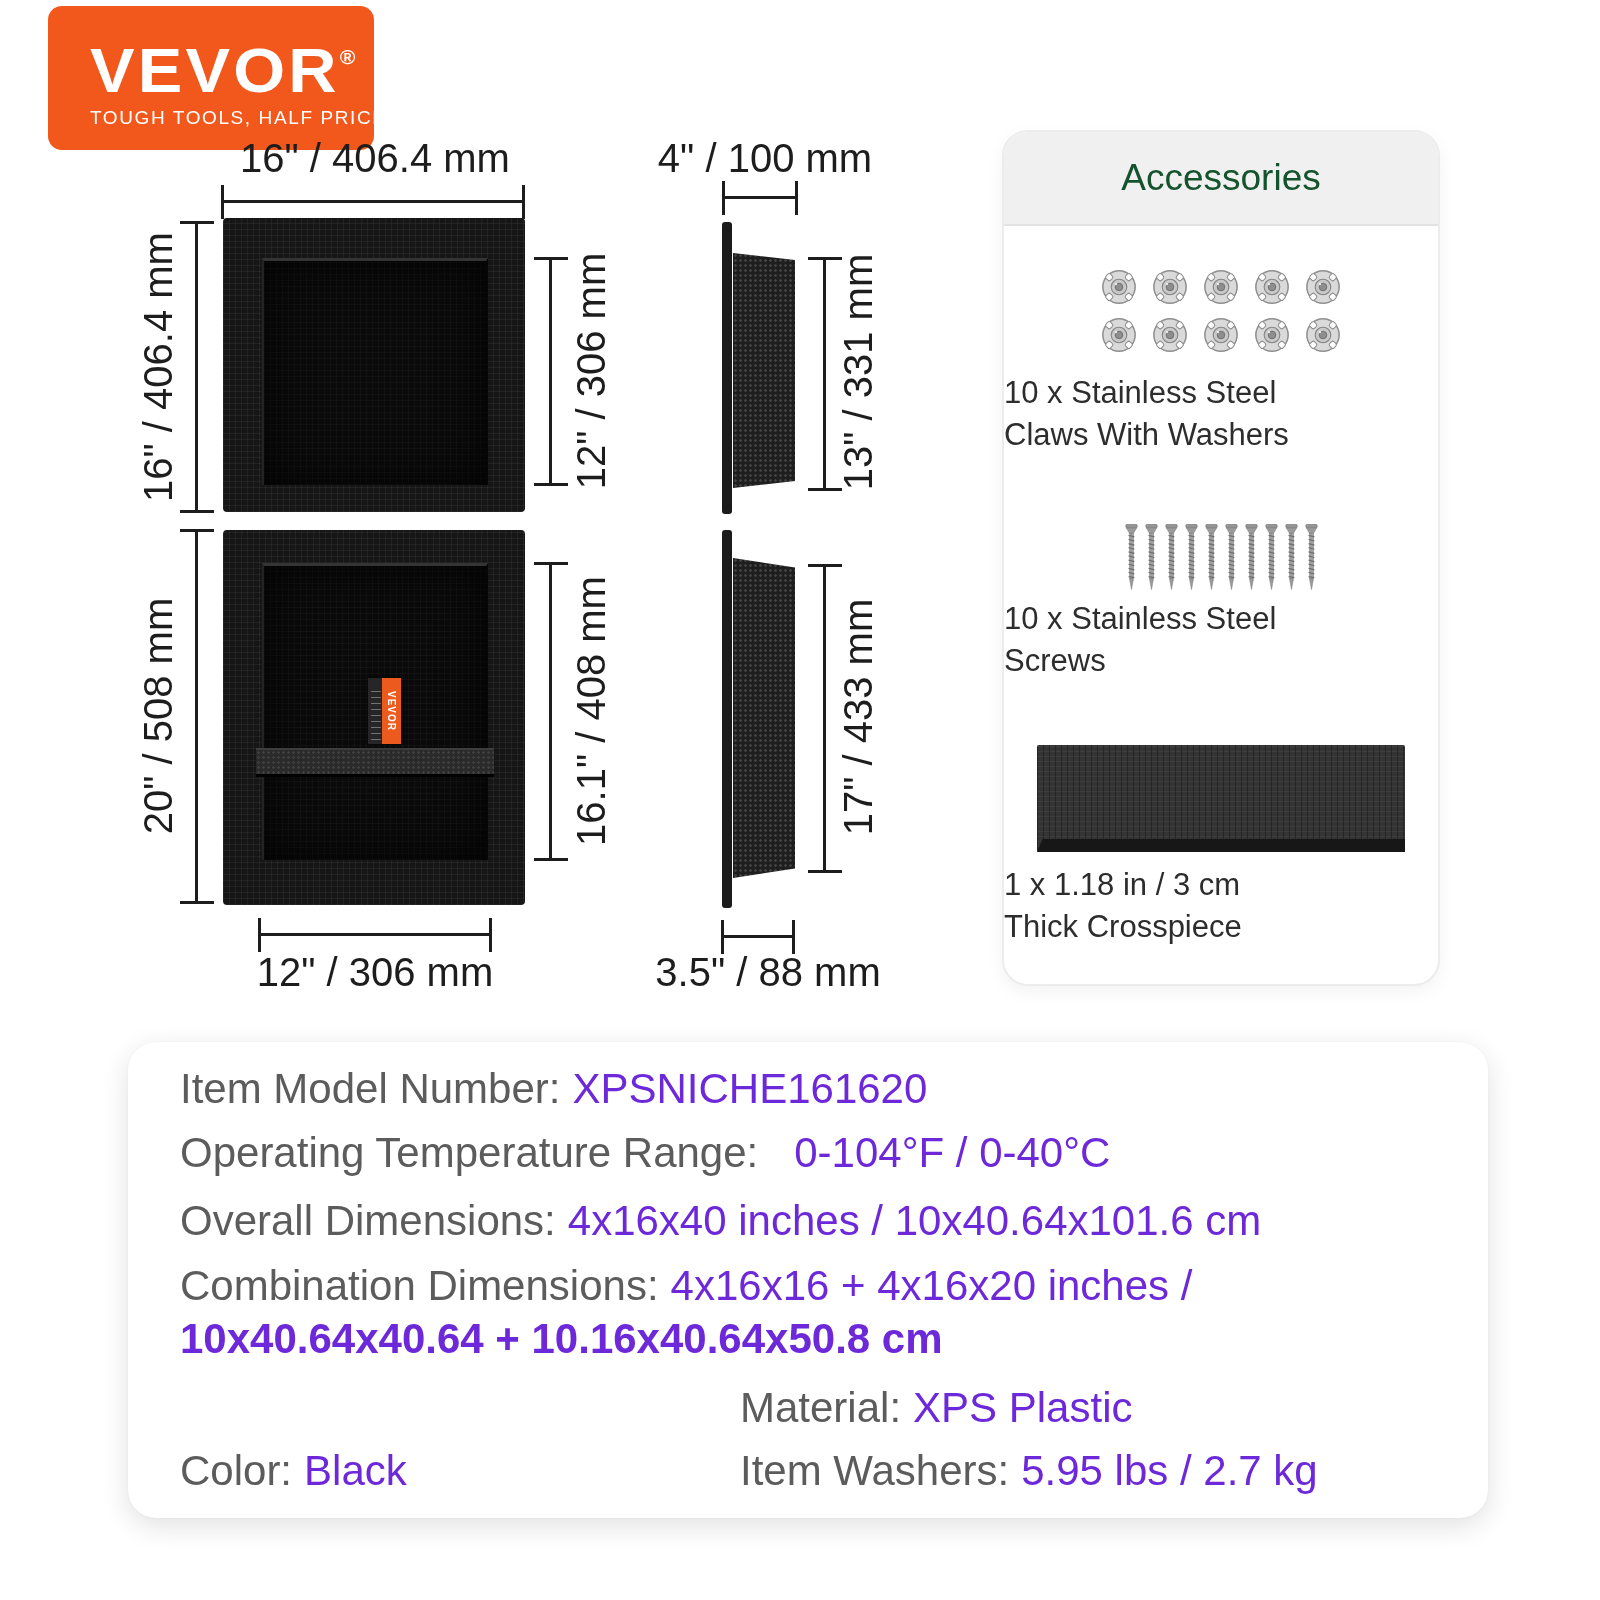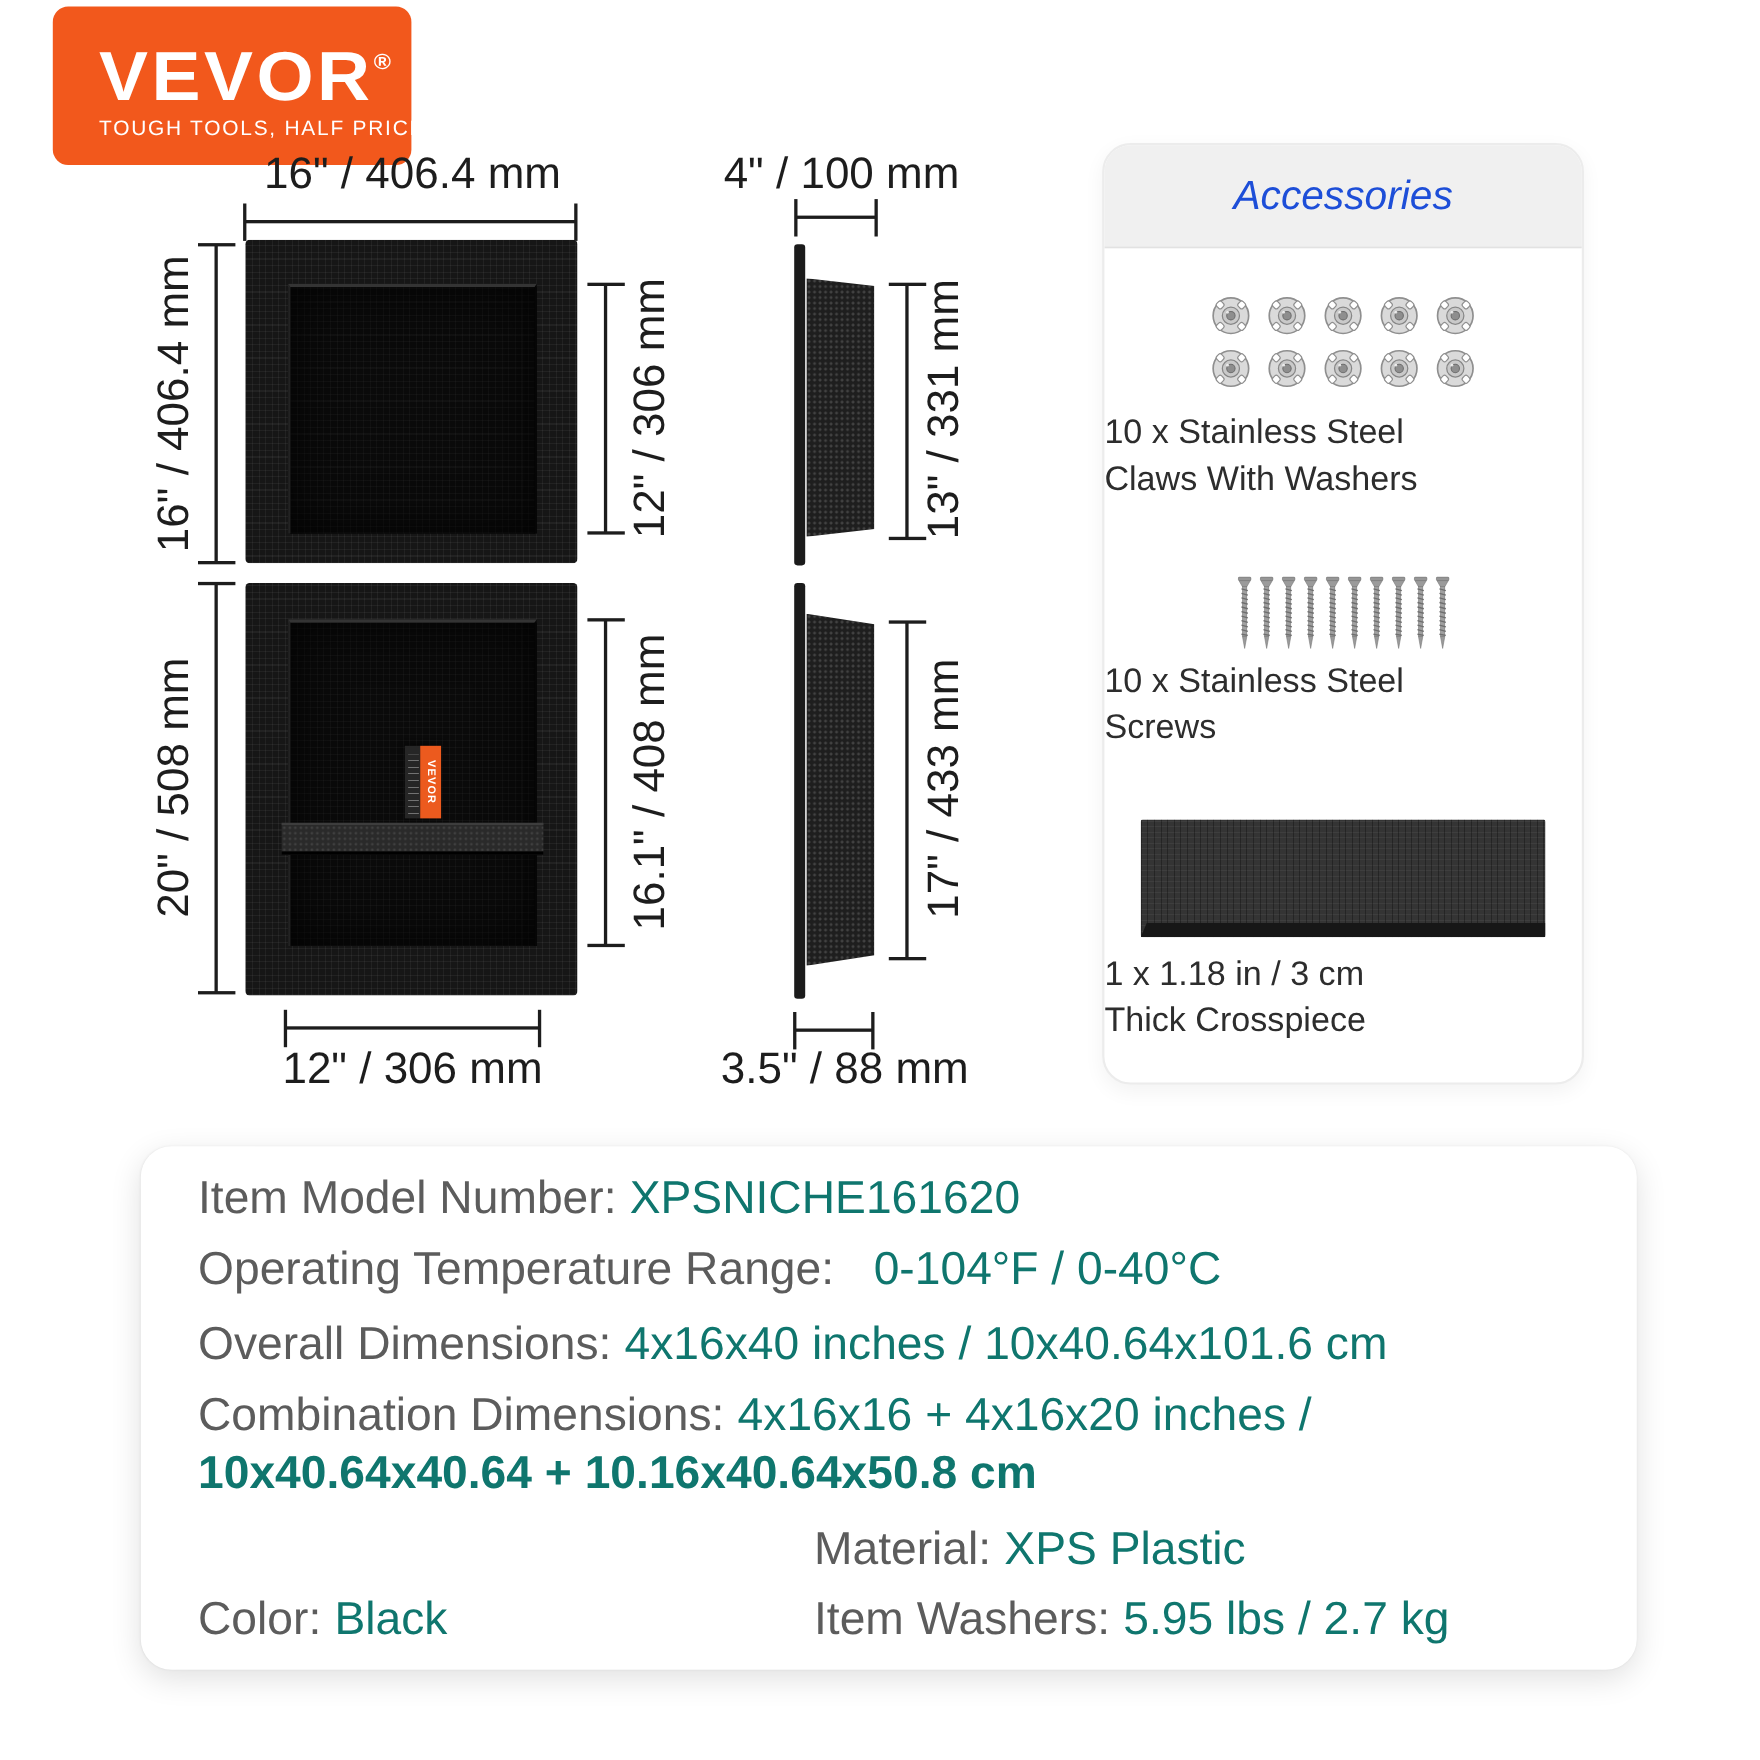--- a/index.html
+++ b/index.html
@@ -55,37 +55,37 @@
     position:absolute;background-color:#1e1e1e;
     background-image:radial-gradient(rgba(255,255,255,.16) 1px, transparent 1.6px);
     background-size:5px 5px;
     clip-path:polygon(0 0, 100% 3%, 100% 97%, 0 100%);
   }
   
   .acc-panel{position:absolute;left:1002px;top:130px;width:438px;height:856px;background:#fff;
     border:2px solid #ececec;border-radius:26px;box-shadow:0 6px 18px rgba(0,0,0,.05);box-sizing:border-box;}
   .acc-header{position:absolute;left:0;top:0;right:0;height:92px;background:#f0f0f0;
     border-radius:24px 24px 0 0;border-bottom:2px solid #e2e2e2;display:flex;align-items:center;justify-content:center;}
-  .acc-title{font-size:37px;color:#1d4ed8;font-style:italic;}
+  .acc-title{font-size:37px;color:#14532d;}
   .icon-row{position:absolute;left:0;right:0;display:flex;justify-content:center;gap:13px;}
   .screw-row{gap:7px;}
   .acc-caption{position:absolute;left:0;right:0;font-size:31px;color:#2d2d2d;line-height:42px;}
   .crosspiece{position:absolute;left:33px;top:613px;width:368px;height:107px;background-color:#343434;
     background-image:
       repeating-linear-gradient(90deg, rgba(0,0,0,.30) 0 1px, transparent 1px 6px),
       repeating-linear-gradient(0deg, rgba(255,255,255,.05) 0 1px, transparent 1px 5px);
     border-radius:2px;}
   .crosspiece::after{content:"";position:absolute;left:0;right:0;bottom:0;height:13px;background:#171717;
     clip-path:polygon(0 100%, 1.5% 0, 100% 0, 100% 100%);}
   
   .specs{position:absolute;left:128px;top:1042px;width:1360px;height:476px;background:#fff;border-radius:28px;
     box-shadow:0 8px 28px rgba(0,0,0,.12), 0 0 2px rgba(0,0,0,.06);}
   .spec-line{position:absolute;left:52px;font-size:42px;line-height:52px;white-space:nowrap;}
   .spec-label{color:#5C5C5C;}
-  .spec-value{color:#0f766e;margin-left:12px;}
+  .spec-value{color:#6d28d9;margin-left:12px;}
   .spec-value.no-label{margin-left:0;font-weight:bold;}
   .col2{left:612px;}
 </style>
 </head>
 <body>
 
 <div class="canvas">
 
   <div class="logo">
     <div class="logo-name"><span>VEVOR</span><sup class="logo-reg">®</sup></div>

